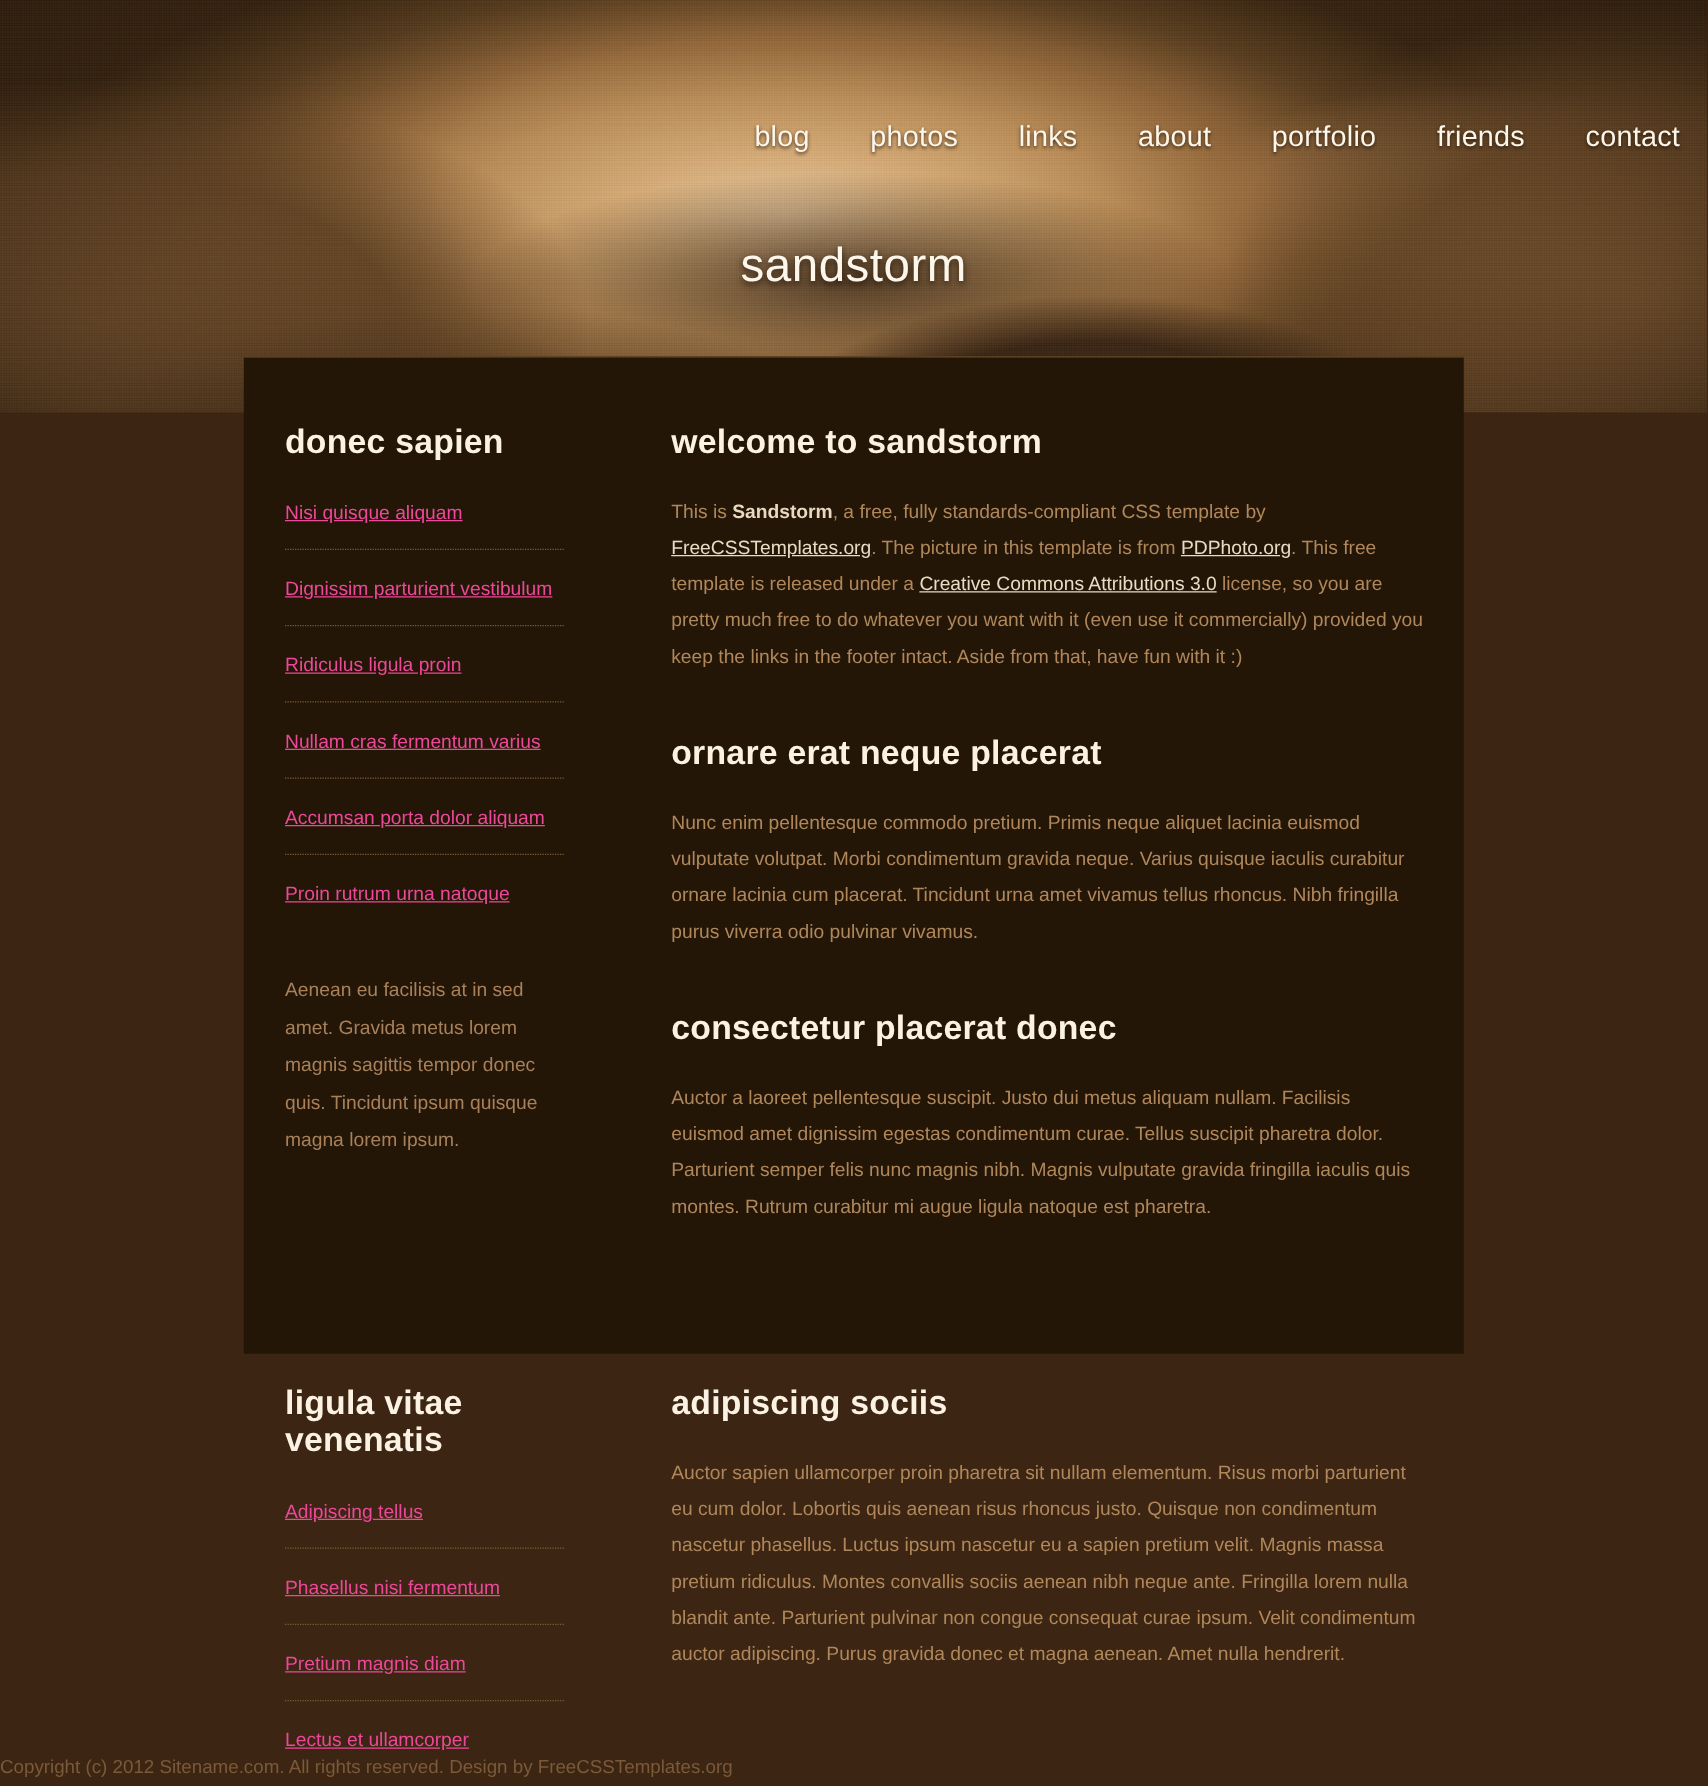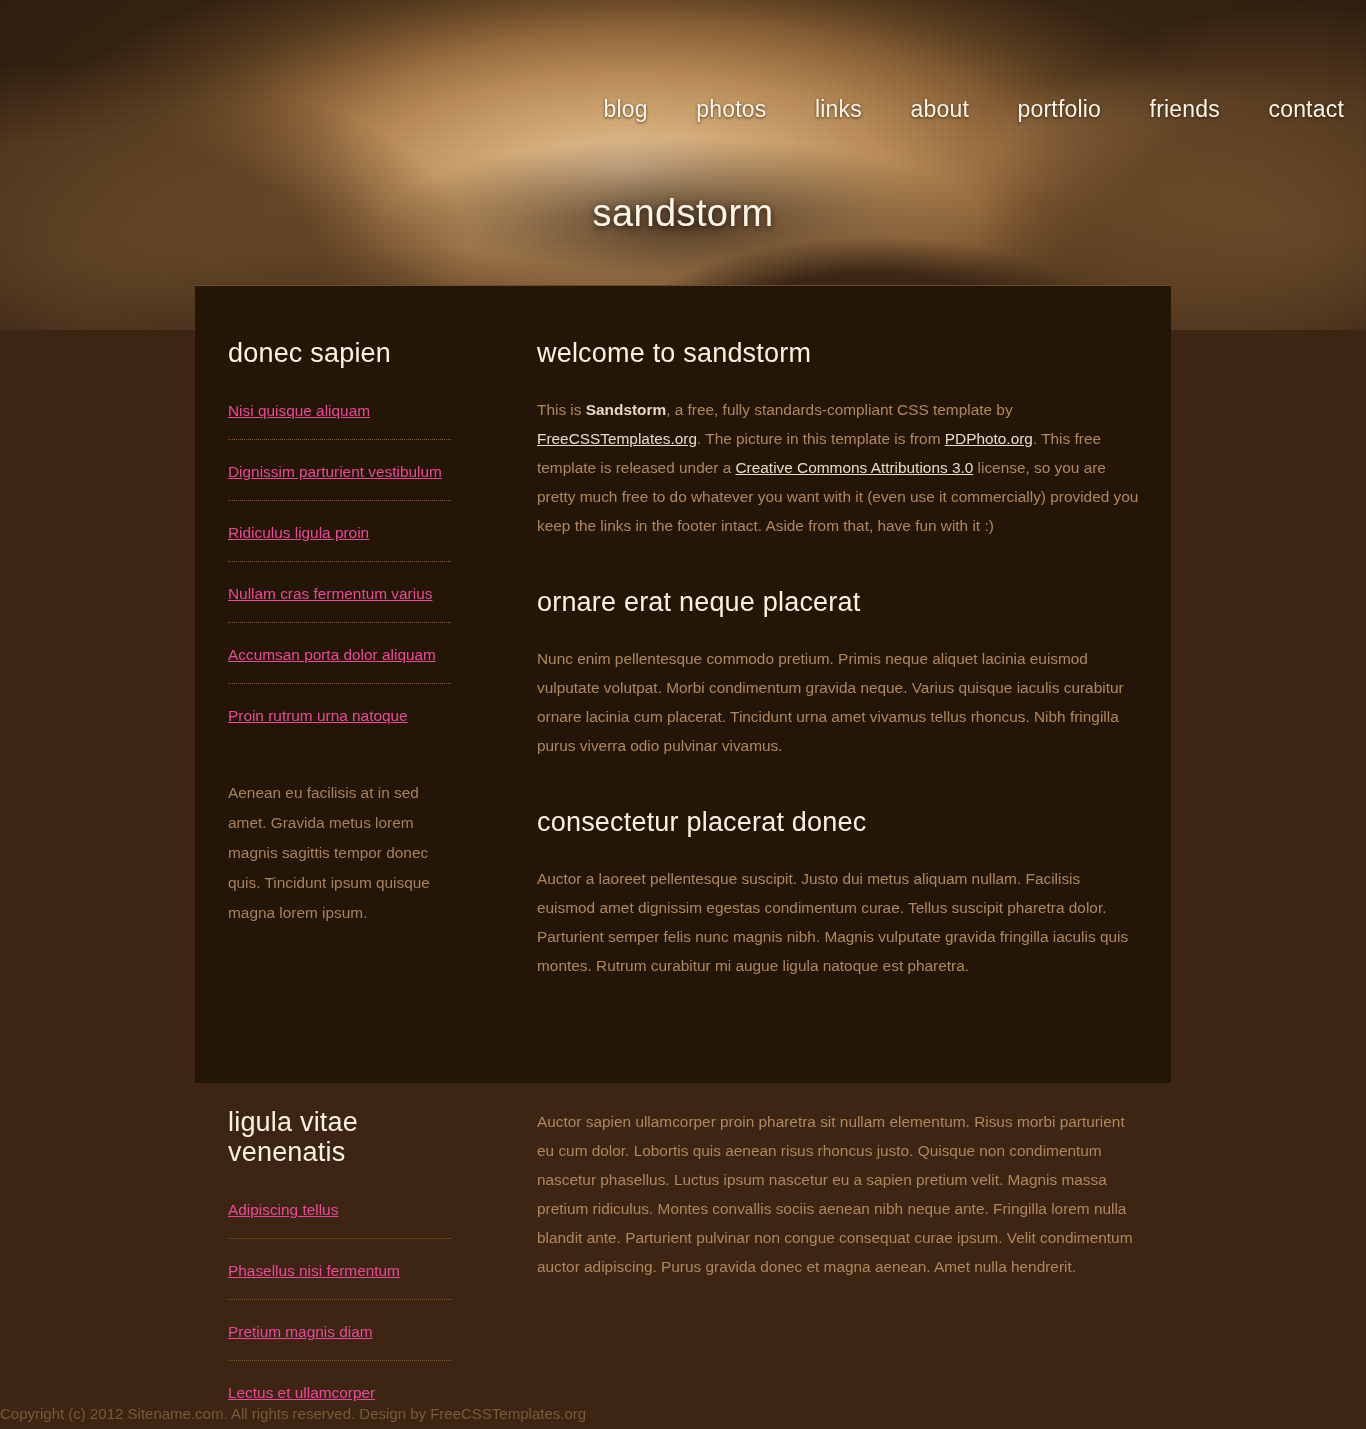--- a/index.html
+++ b/index.html
@@ -126,29 +126,29 @@
   }
   .content {
     width: 690px;
     padding: 52px 30px 0 56px;
   }
 
   h2.block-title {
     margin: 0 0 28px 0;
     color: #fbf2e3;
     font-size: 27px;
-    font-weight: normal;
+    font-weight: bold;
     letter-spacing: 0.2px;
     line-height: 1.12;
   }
   h2.post-title {
     margin: 0 0 26px 0;
     color: #fbf2e3;
     font-size: 27px;
-    font-weight: normal;
+    font-weight: bold;
     letter-spacing: 0.2px;
   }
   .post { margin-bottom: 47px; }
   .post p {
     margin: 0;
     color: #b0875a;
     font-size: 15.4px;
     line-height: 29px;
   }
   .post p b, .post p strong { color: #e9d9bf; font-weight: bold; }
@@ -278,20 +278,21 @@
       <h2 class="block-title">ligula vitae venenatis</h2>
       <ul class="linklist">
         <li><a href="#">Adipiscing tellus</a></li>
         <li><a href="#">Phasellus nisi fermentum</a></li>
         <li><a href="#">Pretium magnis diam</a></li>
         <li><a href="#">Lectus et ullamcorper</a></li>
       </ul>
     </div>
     <div class="content">
       <div class="post">
+        <h2 class="post-title">adipiscing sociis</h2>
         <p>Auctor sapien ullamcorper proin pharetra sit nullam elementum. Risus morbi parturient eu cum dolor. Lobortis quis aenean risus rhoncus justo. Quisque non condimentum nascetur phasellus. Luctus ipsum nascetur eu a sapien pretium velit. Magnis massa pretium ridiculus. Montes convallis sociis aenean nibh neque ante. Fringilla lorem nulla blandit ante. Parturient pulvinar non congue consequat curae ipsum. Velit condimentum auctor adipiscing. Purus gravida donec et magna aenean. Amet nulla hendrerit.</p>
       </div>
     </div>
   </div>
 
   <div id="footer">
     <p>Copyright (c) 2012 Sitename.com. All rights reserved. Design by FreeCSSTemplates.org</p>
   </div>
 
 </div>

